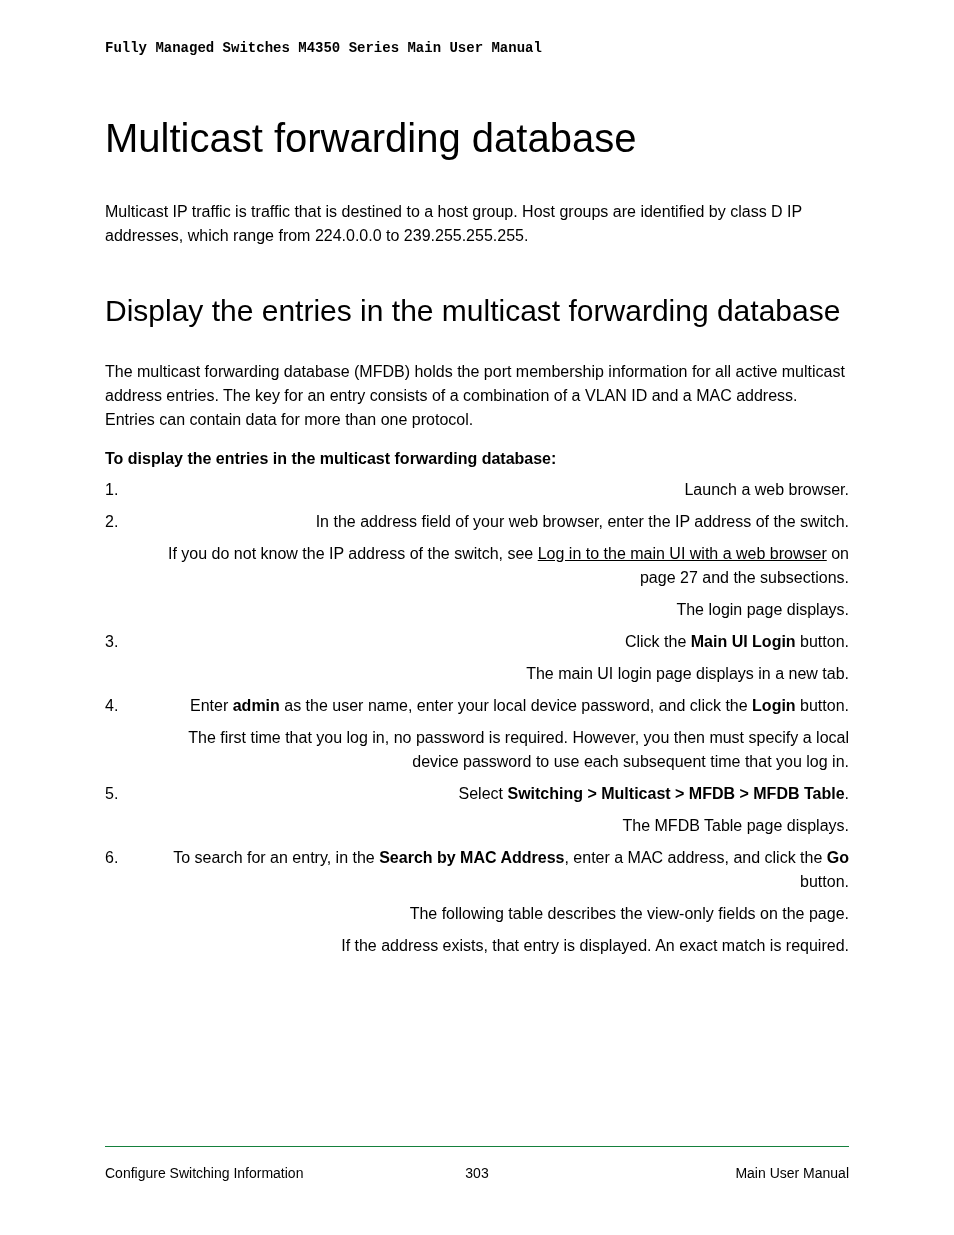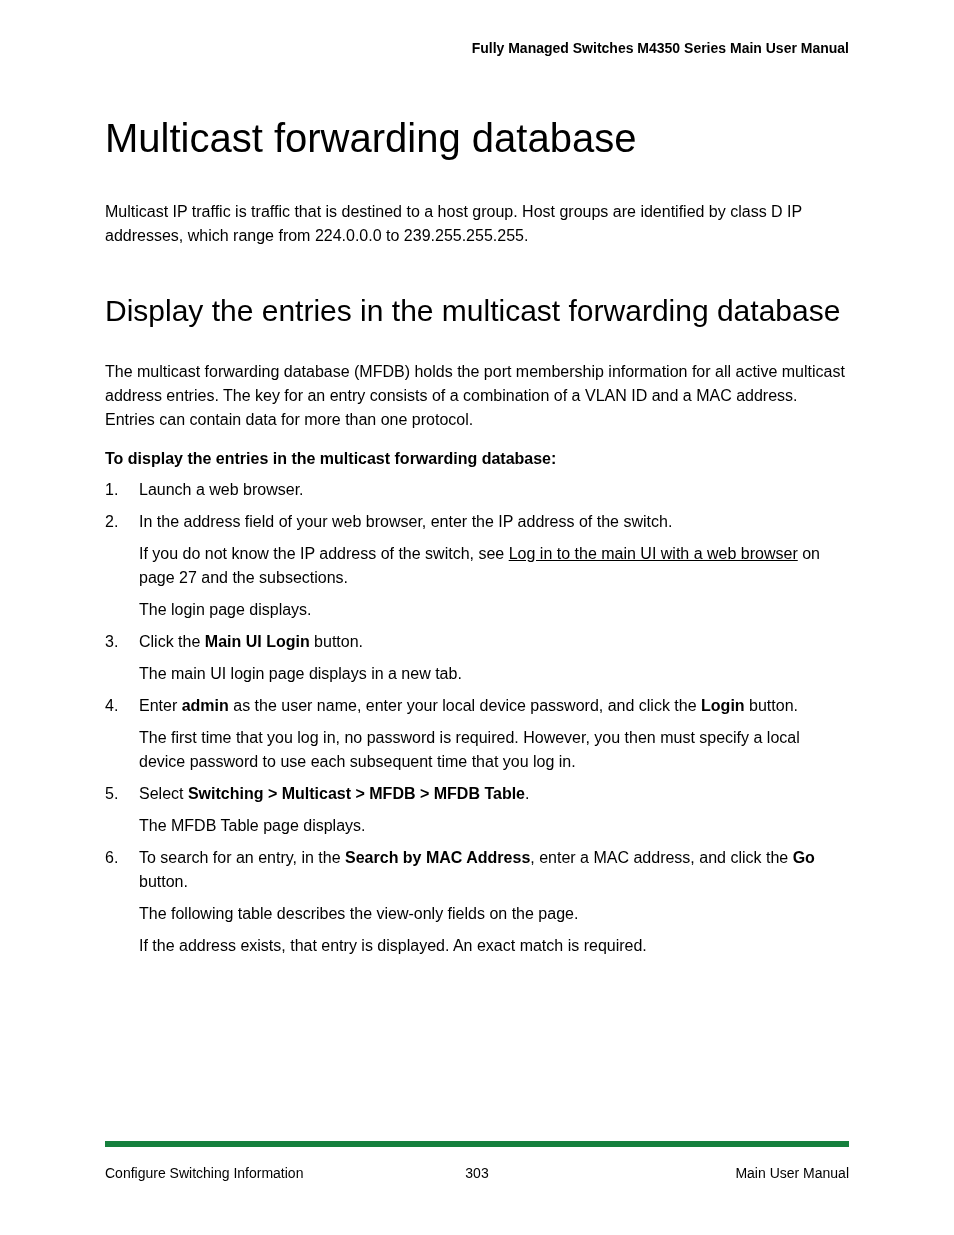--- a/index.html
+++ b/index.html
@@ -10,24 +10,25 @@
     body {
       font-family: Arial, Helvetica, sans-serif;
       background: #ffffff;
       color: #000000;
       width: 954px;
       height: 1235px;
       position: relative;
       padding: 40px 105px 0 105px;
     }
     .header {
-      text-align: right;
+      text-align: left;
       font-weight: bold;
       font-size: 14px;
       margin-bottom: 58px;
+      font-family: Liberation Mono, monospace;
     }
     h1 {
       font-size: 40px;
       font-weight: normal;
       margin-bottom: 38px;
       line-height: 1.2;
     }
     .intro-para {
       font-size: 16px;
       line-height: 1.5;
@@ -47,20 +48,21 @@
     }
     .procedure-heading {
       font-size: 16px;
       font-weight: bold;
       margin-bottom: 10px;
     }
     ol {
       list-style: none;
       counter-reset: item;
       padding-left: 0;
+      text-align: right;
     }
     ol li {
       counter-increment: item;
       position: relative;
       padding-left: 34px;
       font-size: 16px;
       line-height: 1.5;
       margin-bottom: 8px;
     }
     ol li::before {
@@ -77,21 +79,21 @@
       text-decoration: underline;
     }
     .bold {
       font-weight: bold;
     }
     .footer {
       position: absolute;
       bottom: 54px;
       left: 105px;
       right: 105px;
-      border-top: 6px solid #15803d;
+      border-top: 1px solid #15803d;
       padding-top: 18px;
       display: flex;
       justify-content: space-between;
       font-size: 14px;
     }
     .footer-center {
       position: absolute;
       left: 50%;
       transform: translateX(-50%);
     }

